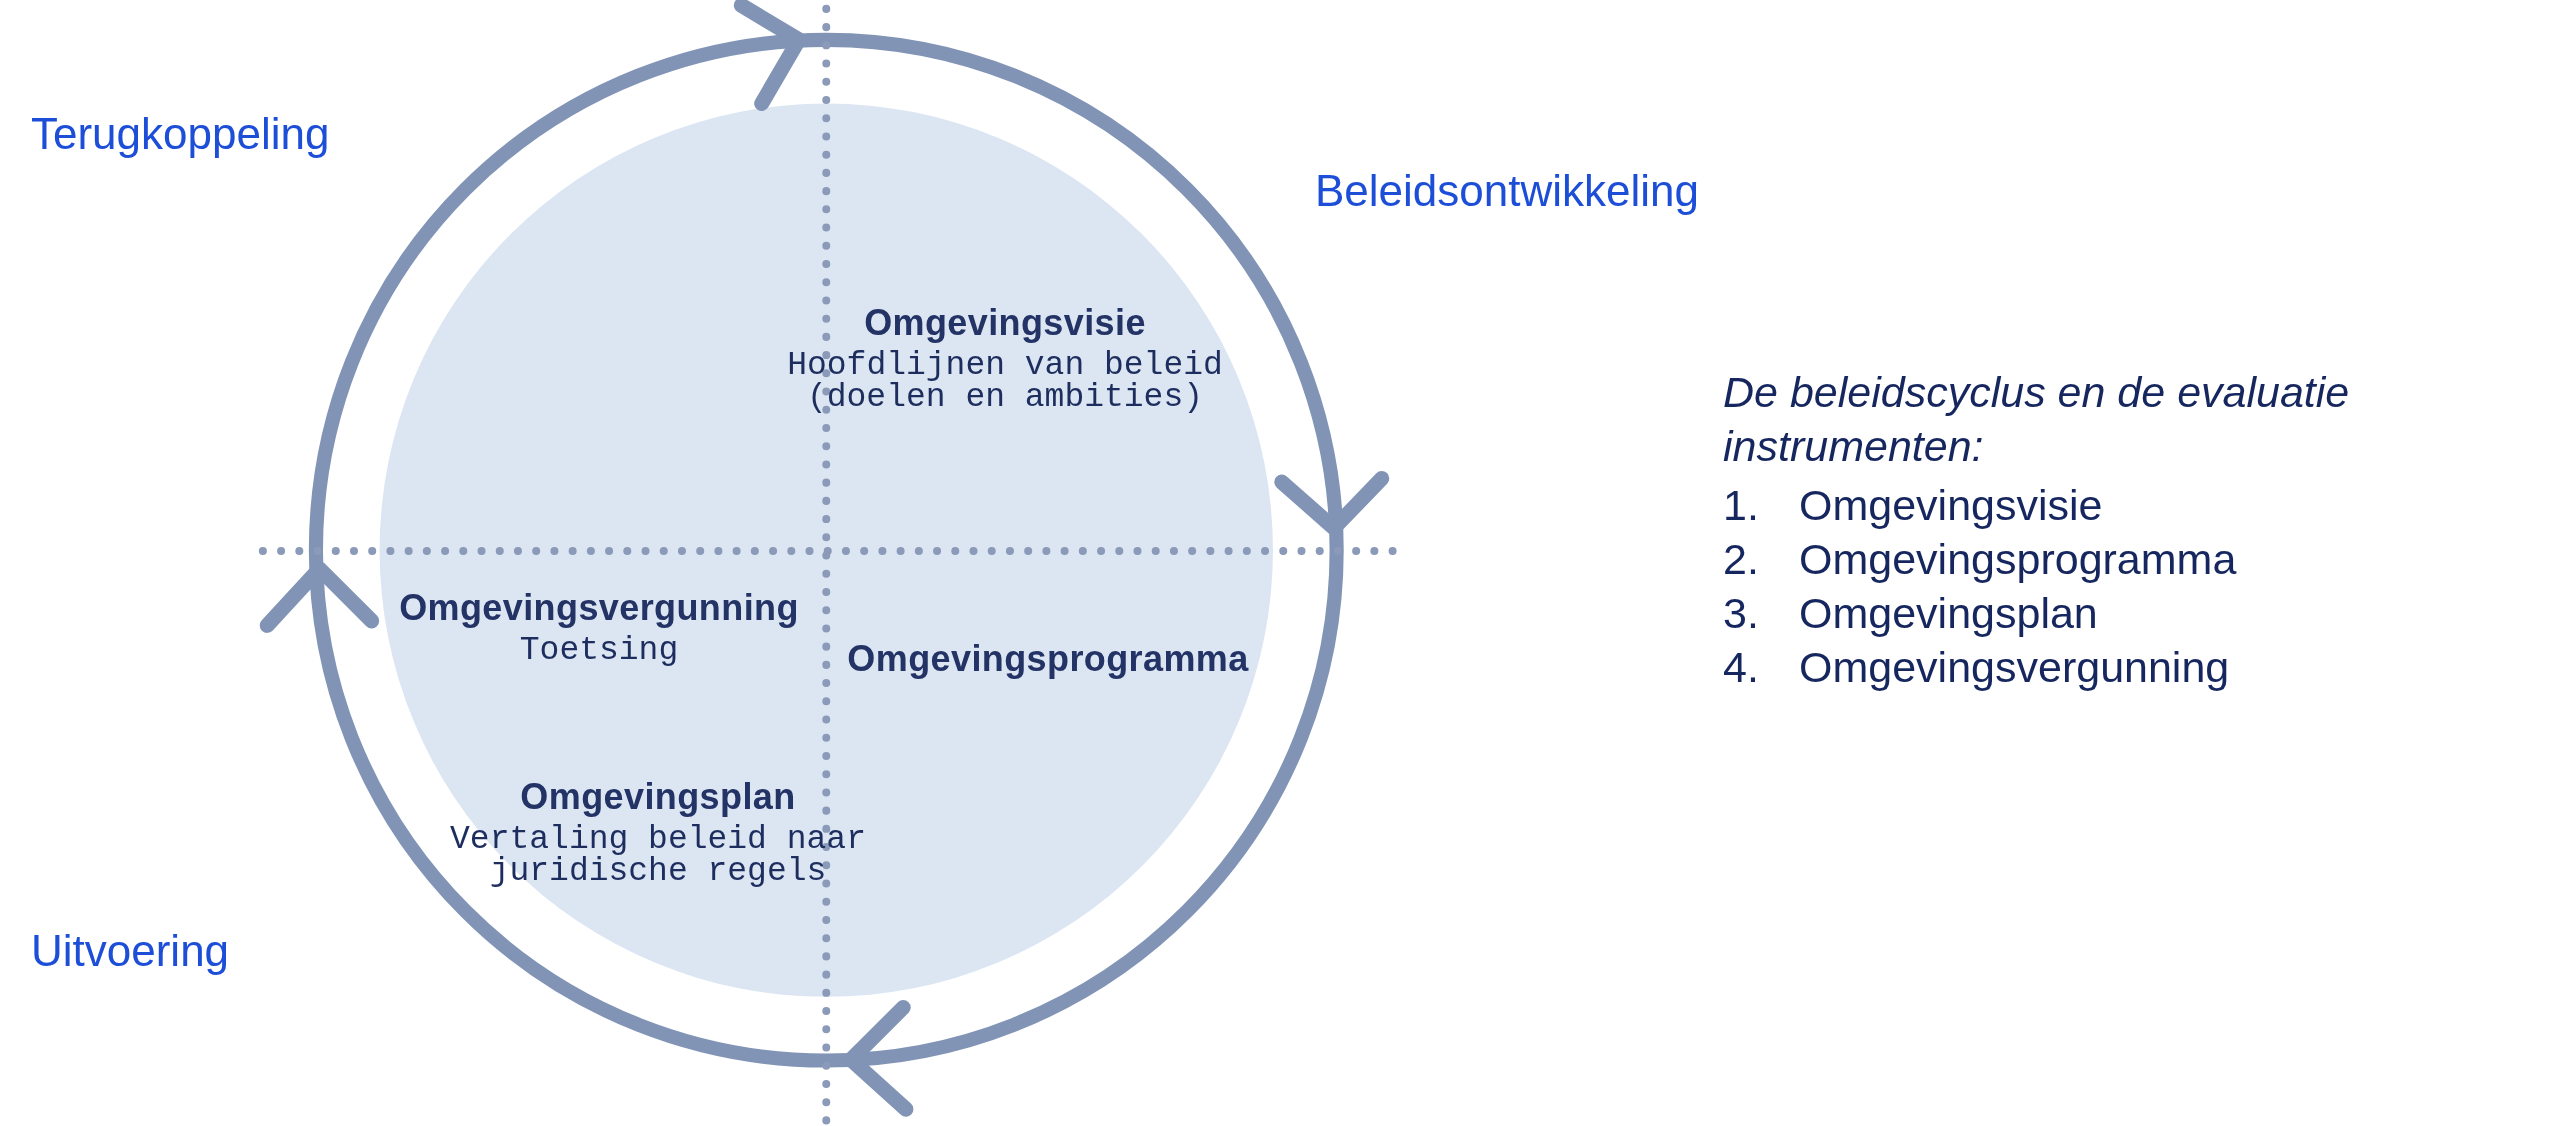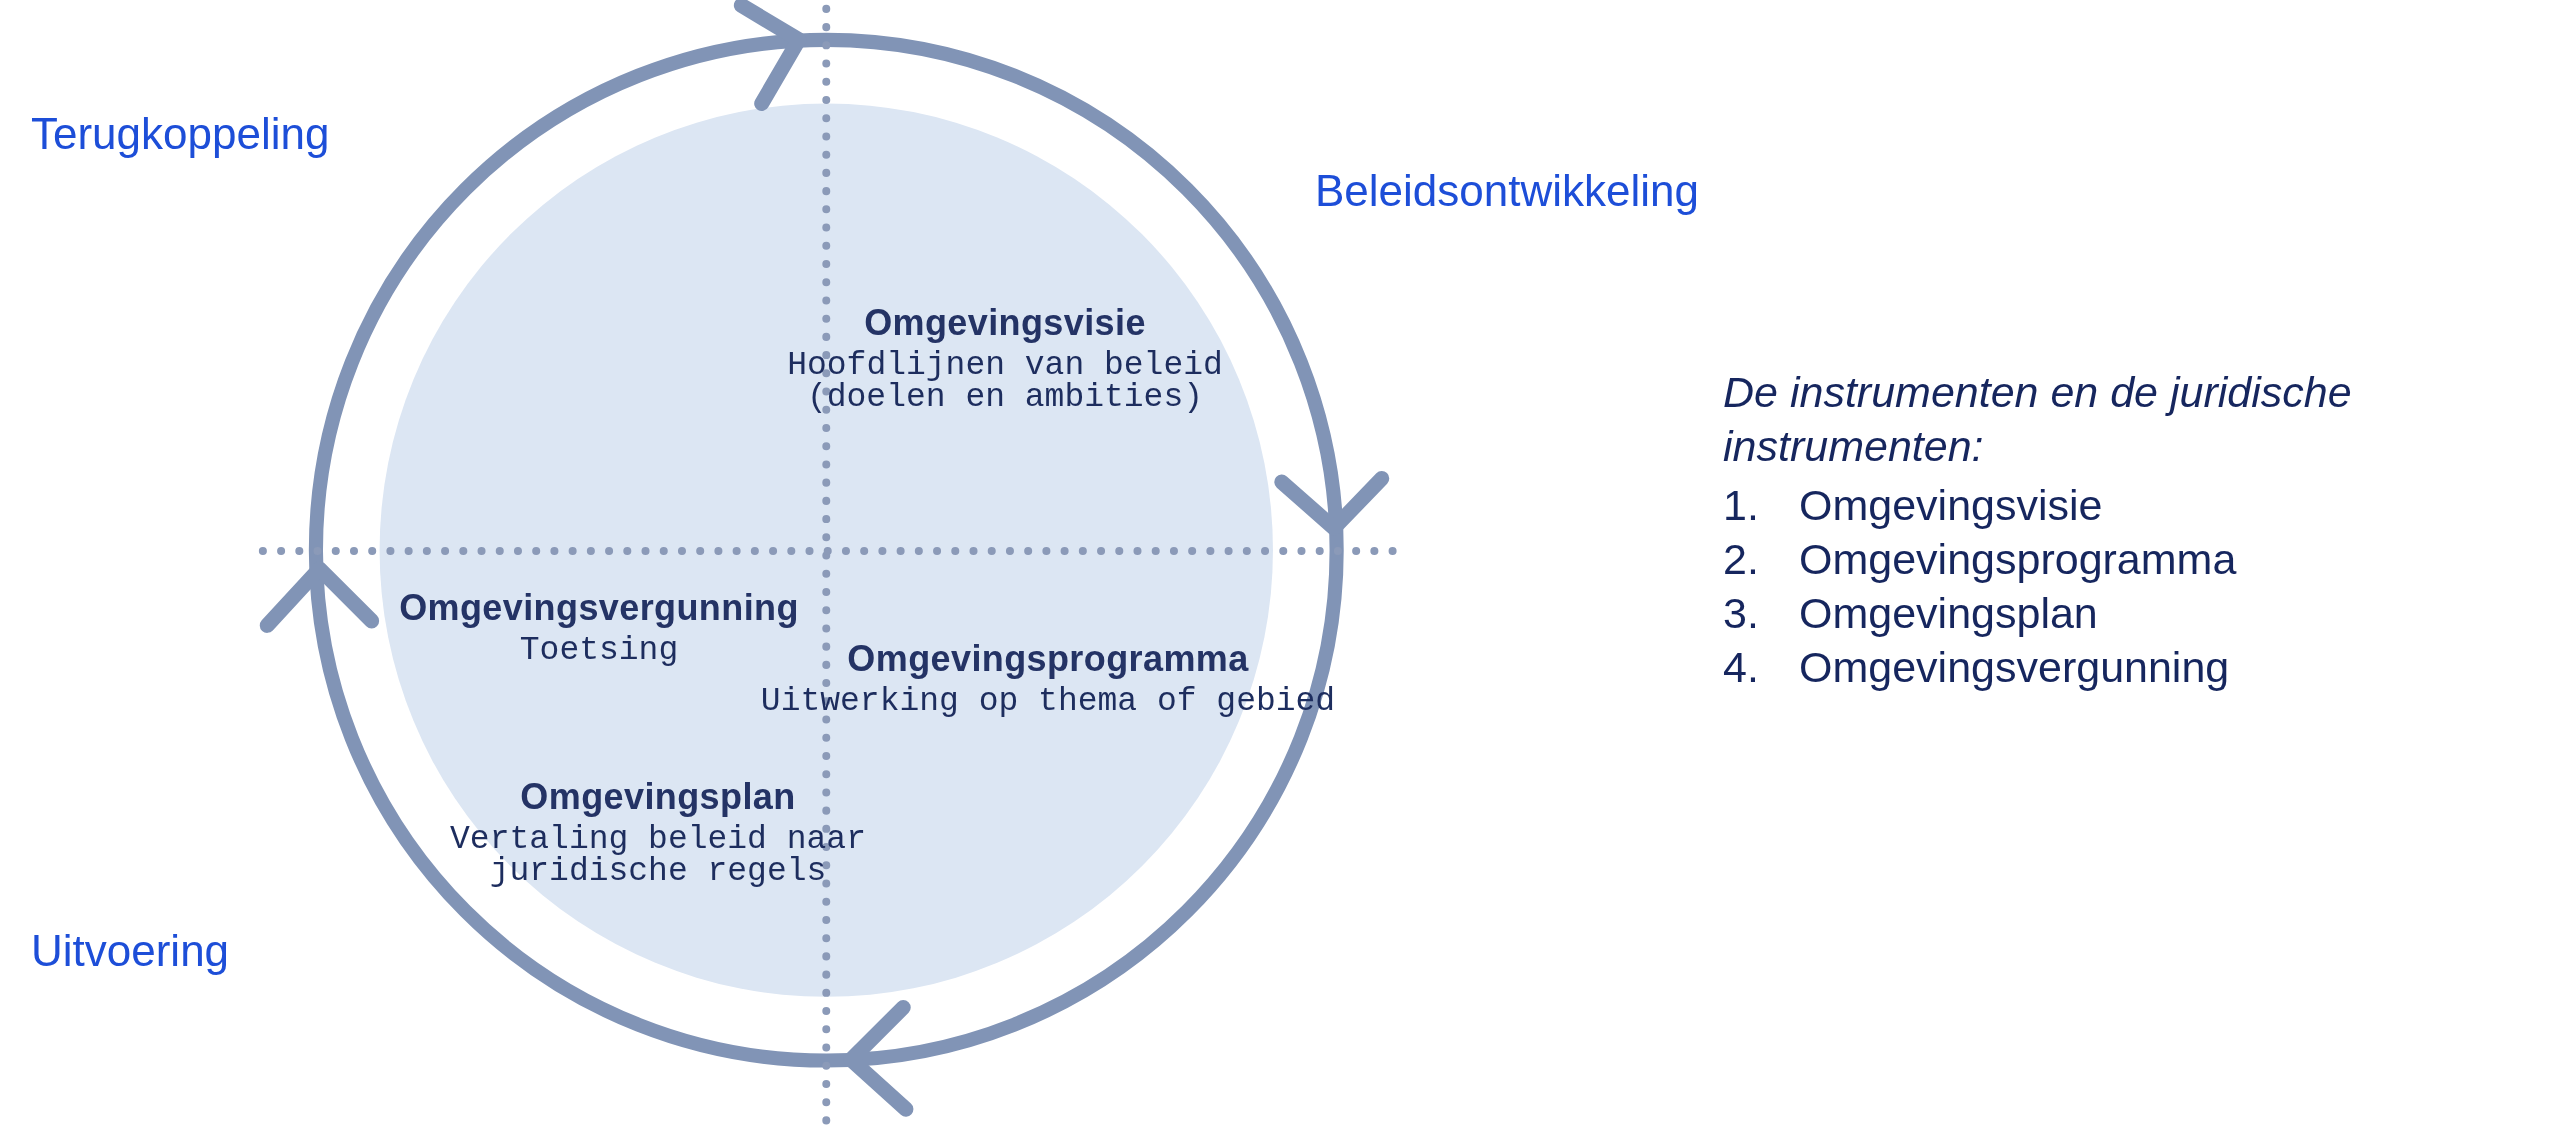--- a/index.html
+++ b/index.html
@@ -103,31 +103,30 @@
 (doelen en ambities)</div>
   </div>
 
   <div class="segment" id="seg-vergunning">
     <div class="segment-title">Omgevingsvergunning</div>
     <div class="segment-subtitle">Toetsing</div>
   </div>
 
   <div class="segment" id="seg-programma">
     <div class="segment-title">Omgevingsprogramma</div>
-    <div class="segment-subtitle">Uitwerking op thema of gebied</div>
   </div>
 
   <div class="segment" id="seg-plan">
     <div class="segment-title">Omgevingsplan</div>
     <div class="segment-subtitle">Vertaling beleid naar
 juridische regels</div>
   </div>
 
   <div class="side-panel">
-    <div class="side-title">De instrumenten en de juridische
+    <div class="side-title">De beleidscyclus en de evaluatie
 instrumenten:</div>
     <div class="side-list">
       <div class="side-row">
         <span class="side-num">1.</span>
         <span class="side-label">Omgevingsvisie</span>
       </div>
       <div class="side-row">
         <span class="side-num">2.</span>
         <span class="side-label">Omgevingsprogramma</span>
       </div>

